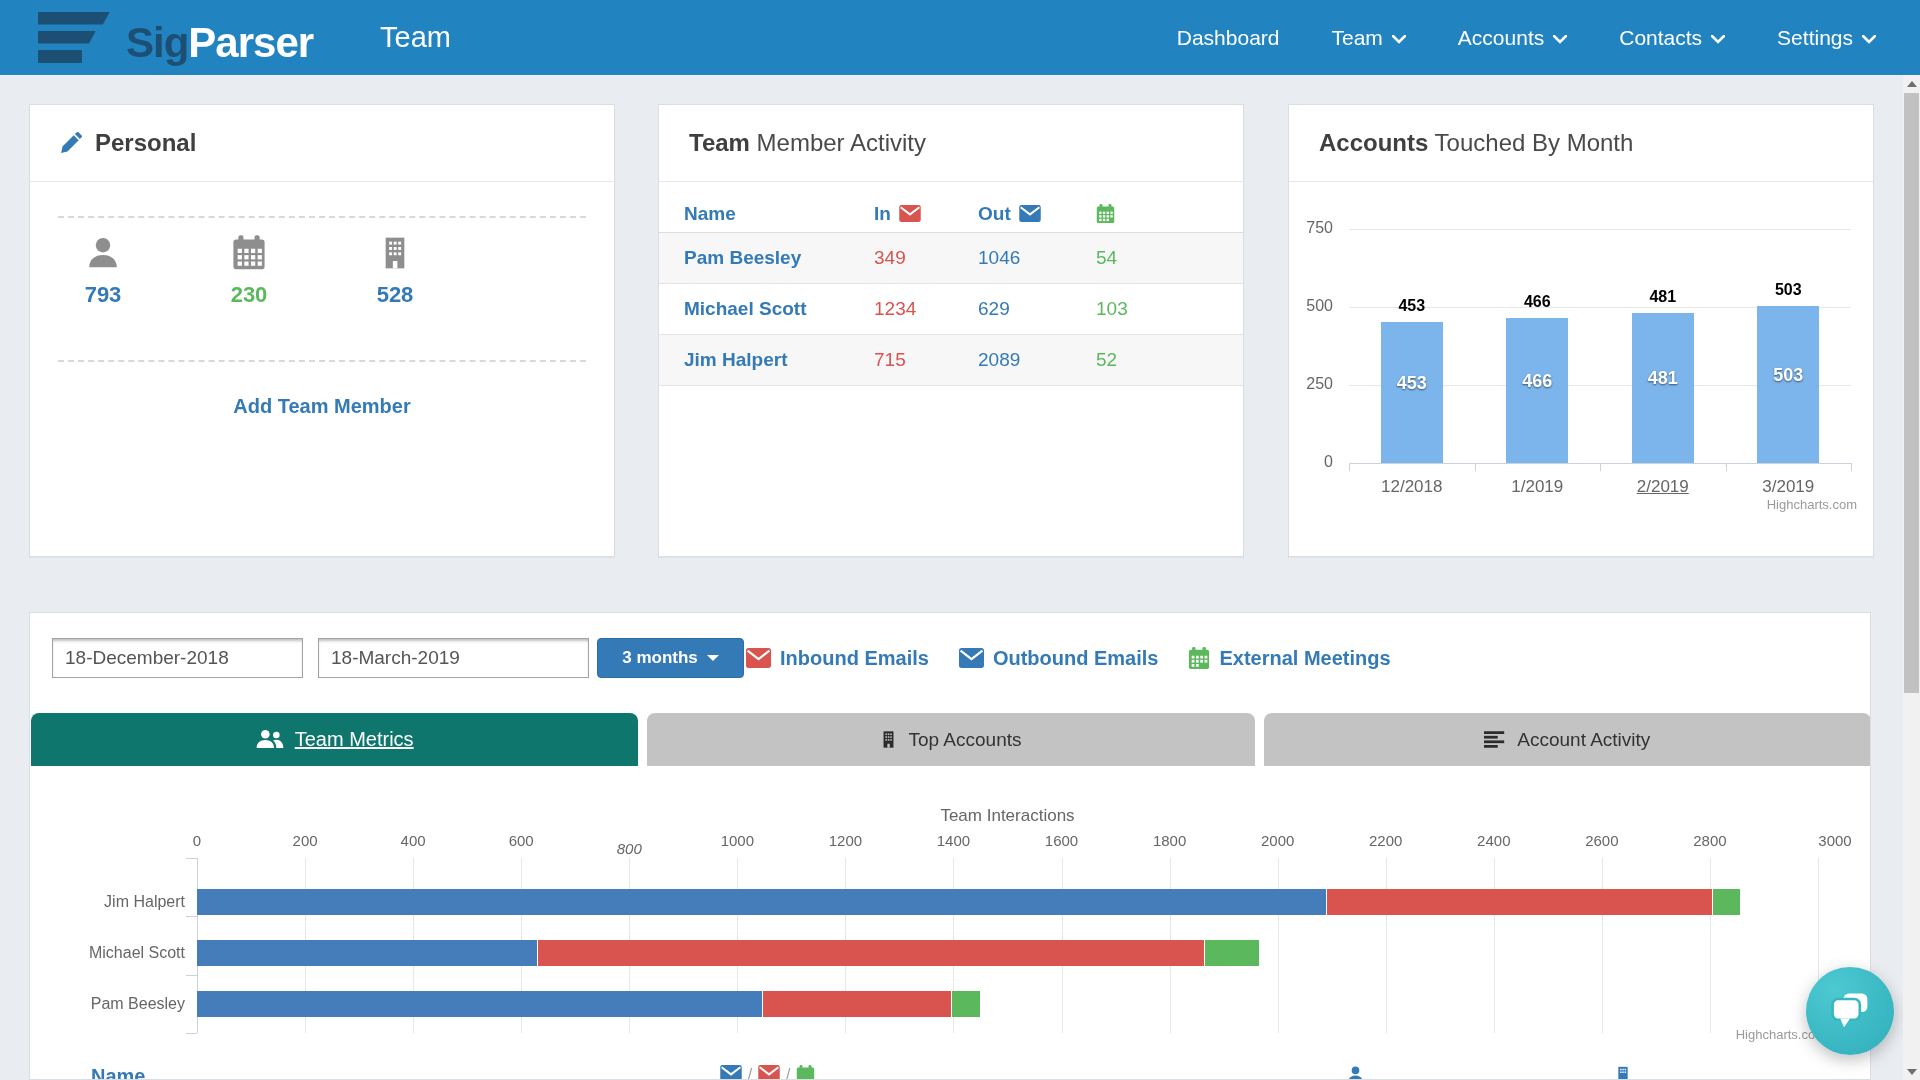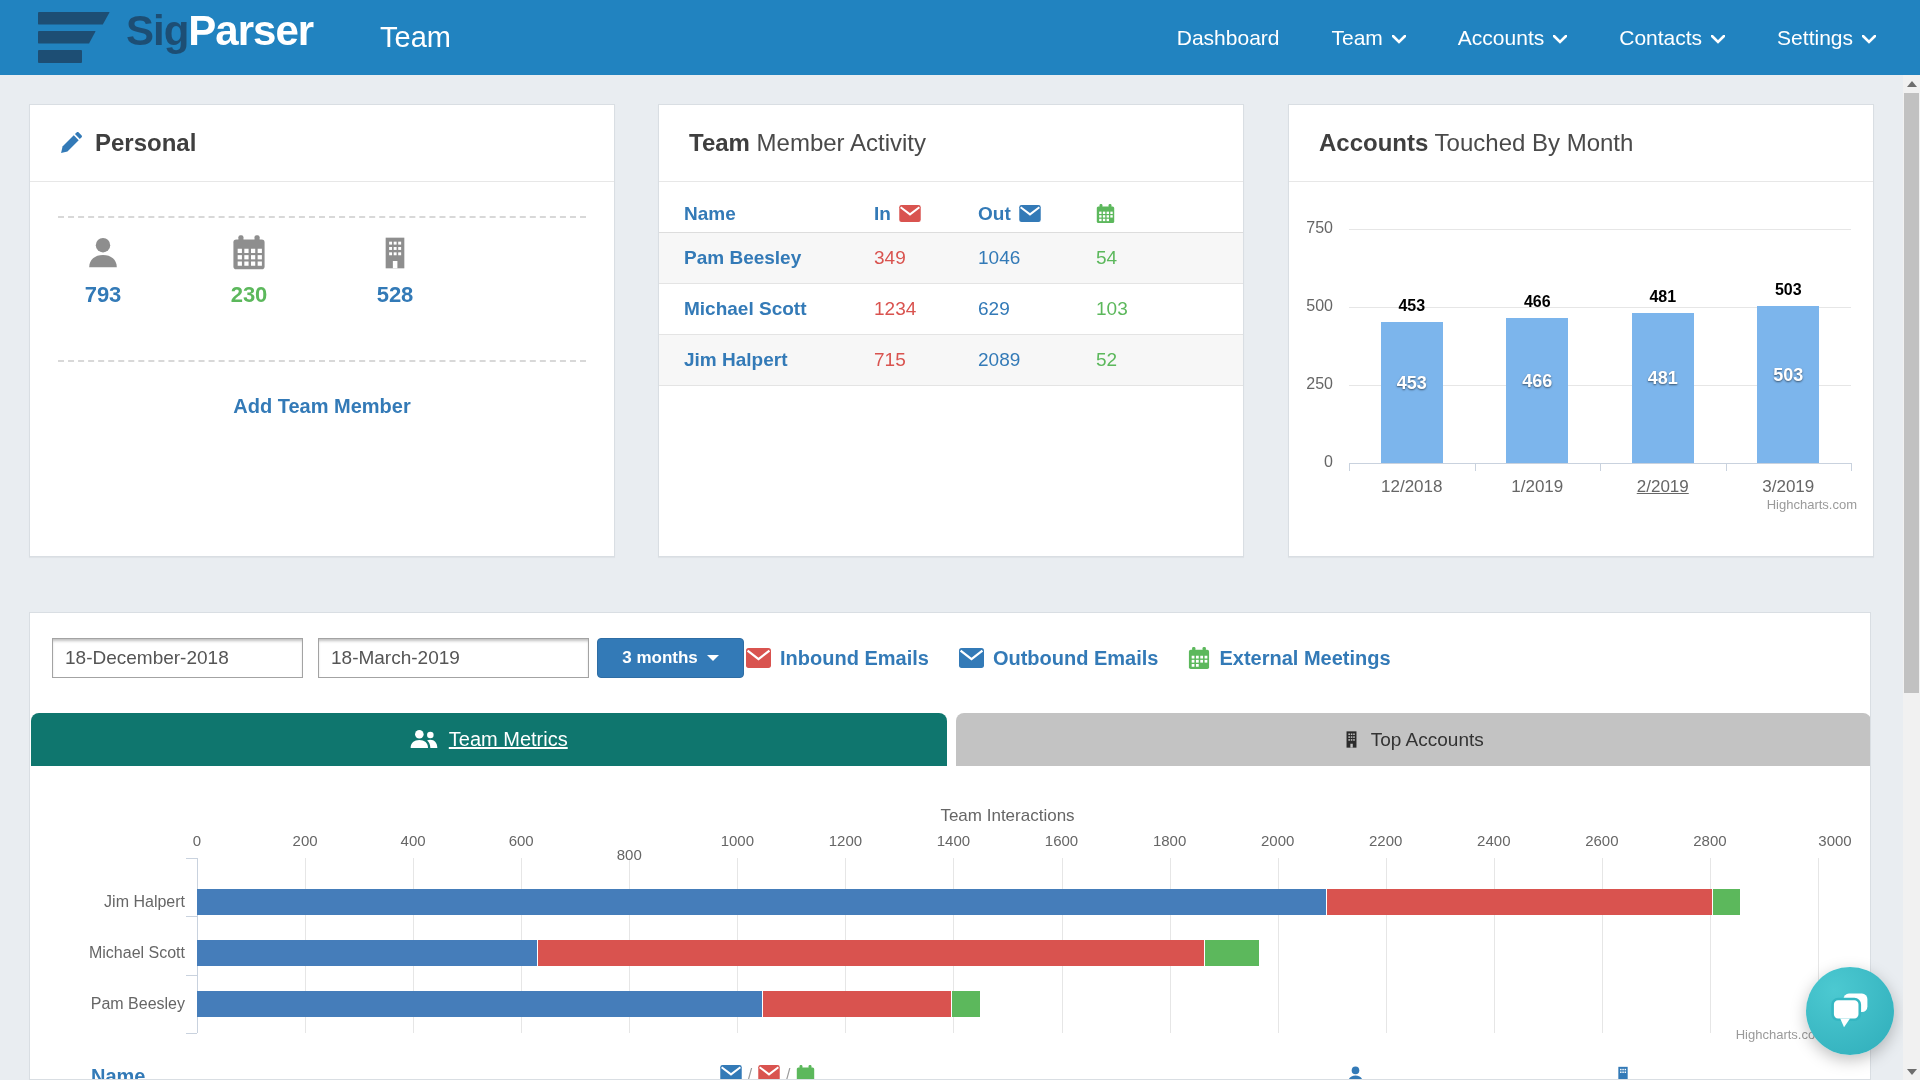--- a/index.html
+++ b/index.html
@@ -1,21 +1,21 @@
 <!DOCTYPE html>
 <html><head>
 <meta charset="utf-8">
 <style>
   *{margin:0;padding:0;box-sizing:border-box}
   body{width:1920px;height:1080px;overflow:hidden;position:relative;
        background:#e9edf1;font-family:"Liberation Sans",sans-serif}
 
   
   .navbar{position:absolute;top:0;left:0;width:1920px;height:75px;background:#2183c0;z-index:5}
-  .brand{position:absolute;left:38px;top:10px;display:flex;align-items:flex-start;cursor:pointer}
+  .brand{position:absolute;left:38px;top:10px;display:flex;align-items:flex-end;cursor:pointer}
   .brand-icon{width:76px;height:54px;display:flex;flex-direction:column;justify-content:center;gap:6px}
   .brand-icon div{background:#1d4e74;height:13px;border-radius:1px}
   .brand-icon .b1{width:72px;clip-path:polygon(0 0,100% 0,90% 100%,0 100%)}
   .brand-icon .b2{width:58px;clip-path:polygon(0 0,100% 0,88% 100%,0 100%)}
   .brand-icon .b3{width:44px}
   .brand-text{font-size:42px;font-weight:800;letter-spacing:-1px;margin-left:12px;line-height:1}
   .brand-text .sig{color:#1d4e74}
   .brand-text .parser{color:#fff}
   .nav-page-title{position:absolute;left:380px;top:21px;color:#fff;font-size:29px}
   .nav-links{position:absolute;right:44px;top:0;height:75px;display:flex;gap:52px;align-items:center}
@@ -378,33 +378,42 @@
             <rect x="11" y="8" width="2.2" height="2.2"></rect>
             <rect x="14.4" y="8" width="2.2" height="2.2"></rect>
             <rect x="7.6" y="12" width="2.2" height="2.2"></rect>
             <rect x="11" y="12" width="2.2" height="2.2"></rect>
             <rect x="14.4" y="12" width="2.2" height="2.2"></rect>
             <rect x="10.4" y="18.5" width="3.4" height="5.5"></rect>
           </g>
         </svg>
       <span class="lbl">Top Accounts</span>
     </div>
+    <div class="tab">
+      <svg width="22" height="17" viewBox="0 0 24 18" fill="#2b2b2b">
+          <rect y="0" width="22" height="3"></rect>
+          <rect y="5" width="15" height="3"></rect>
+          <rect y="10" width="22" height="3"></rect>
+          <rect y="15" width="15" height="3"></rect>
+        </svg>
+      <span class="lbl">Account Activity</span>
+    </div>
   </div>
 
   <div id="team-plot">
       <div class="tm-title" style="position: absolute; left: 167px; top: 8px; width: 1621px;">Team Interactions</div>
       <div class="tm-tick" style="position: absolute; left: 122px; top: 34px; width: 90px;">0</div>
       <div style="position: absolute; left: 275.067px; top: 60px; width: 1px; height: 175px; background: rgb(230, 230, 230);"></div>
       <div class="tm-tick" style="position: absolute; left: 230.067px; top: 34px; width: 90px;">200</div>
       <div style="position: absolute; left: 383.133px; top: 60px; width: 1px; height: 175px; background: rgb(230, 230, 230);"></div>
       <div class="tm-tick" style="position: absolute; left: 338.133px; top: 34px; width: 90px;">400</div>
       <div style="position: absolute; left: 491.2px; top: 60px; width: 1px; height: 175px; background: rgb(230, 230, 230);"></div>
       <div class="tm-tick" style="position: absolute; left: 446.2px; top: 34px; width: 90px;">600</div>
       <div style="position: absolute; left: 599.267px; top: 60px; width: 1px; height: 175px; background: rgb(230, 230, 230);"></div>
-      <div class="tm-tick" style="position: absolute; left: 554.267px; top: 48px; width: 90px;">800</div>
+      <div class="tm-tick" style="position: absolute; left: 554.267px; top: 42px; width: 90px; font-style: italic;">800</div>
       <div style="position: absolute; left: 707.333px; top: 60px; width: 1px; height: 175px; background: rgb(230, 230, 230);"></div>
       <div class="tm-tick" style="position: absolute; left: 662.333px; top: 34px; width: 90px;">1000</div>
       <div style="position: absolute; left: 815.4px; top: 60px; width: 1px; height: 175px; background: rgb(230, 230, 230);"></div>
       <div class="tm-tick" style="position: absolute; left: 770.4px; top: 34px; width: 90px;">1200</div>
       <div style="position: absolute; left: 923.467px; top: 60px; width: 1px; height: 175px; background: rgb(230, 230, 230);"></div>
       <div class="tm-tick" style="position: absolute; left: 878.467px; top: 34px; width: 90px;">1400</div>
       <div style="position: absolute; left: 1031.53px; top: 60px; width: 1px; height: 175px; background: rgb(230, 230, 230);"></div>
       <div class="tm-tick" style="position: absolute; left: 986.533px; top: 34px; width: 90px;">1600</div>
       <div style="position: absolute; left: 1139.6px; top: 60px; width: 1px; height: 175px; background: rgb(230, 230, 230);"></div>
       <div class="tm-tick" style="position: absolute; left: 1094.6px; top: 34px; width: 90px;">1800</div>

